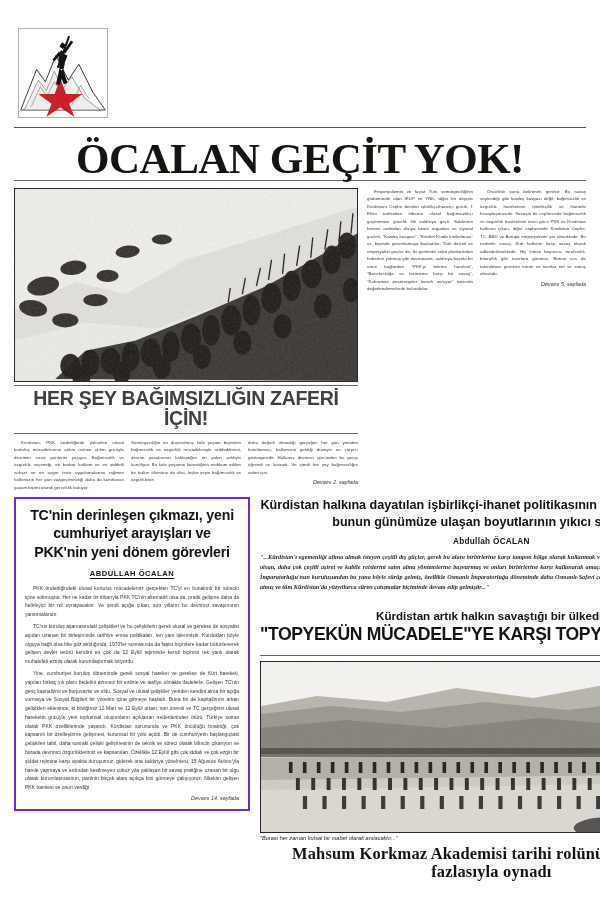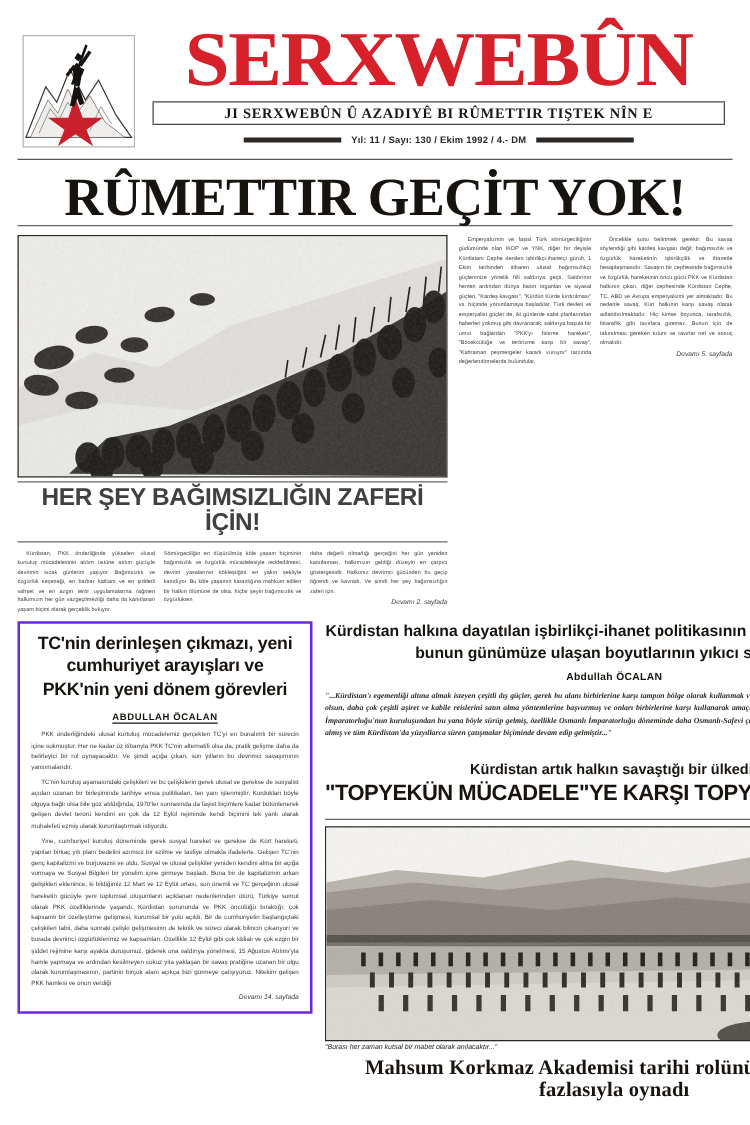--- a/index.html
+++ b/index.html
@@ -195,36 +195,25 @@
           <path d="M50 45 l5 16 l-4 2 l-5 -13 Z"></path>
         </g>
 
         <g stroke="#15120f" stroke-width="2.3" fill="none">
           <line x1="57" y1="8" x2="44" y2="44"></line>
         </g>
         <path d="M50 28 l5 2 l-2 6 l-5 -2 Z" fill="#15120f"></path>
       </svg>
     </div>
 
-    <div class="masthead-right">
-      <h1 class="paper-title">SERXWEBÛN</h1>
-      <div class="slogan-wrap">
-        <p class="slogan">JI SERXWEBÛN Û AZADIYÊ BI RÛMETTIR TIŞTEK NÎN E</p>
-      </div>
-      <div class="issue-row">
-        <span class="issue-rule"></span>
-        <span class="issue-text">Yıl: 11 / Sayı: 130 / Ekim 1992 / 4.- DM</span>
-        <span class="issue-rule"></span>
-      </div>
-    </div>
   </div>
 
   <hr class="hr-thin">
 
-  <h2 class="main-headline">RÛMETTIR GEÇİT YOK!</h2>
+  <h2 class="main-headline">ÖCALAN GEÇİT YOK!</h2>
   <hr class="hr-under-head">
 
   <div class="upper">
 
     <div class="upper-left">
       <div class="photo-main">
         <svg viewBox="0 0 340 190" preserveAspectRatio="none">
           <defs>
             <filter id="grain">
                 <feTurbulence type="fractalNoise" baseFrequency="0.85" numOctaves="4"></feTurbulence>

